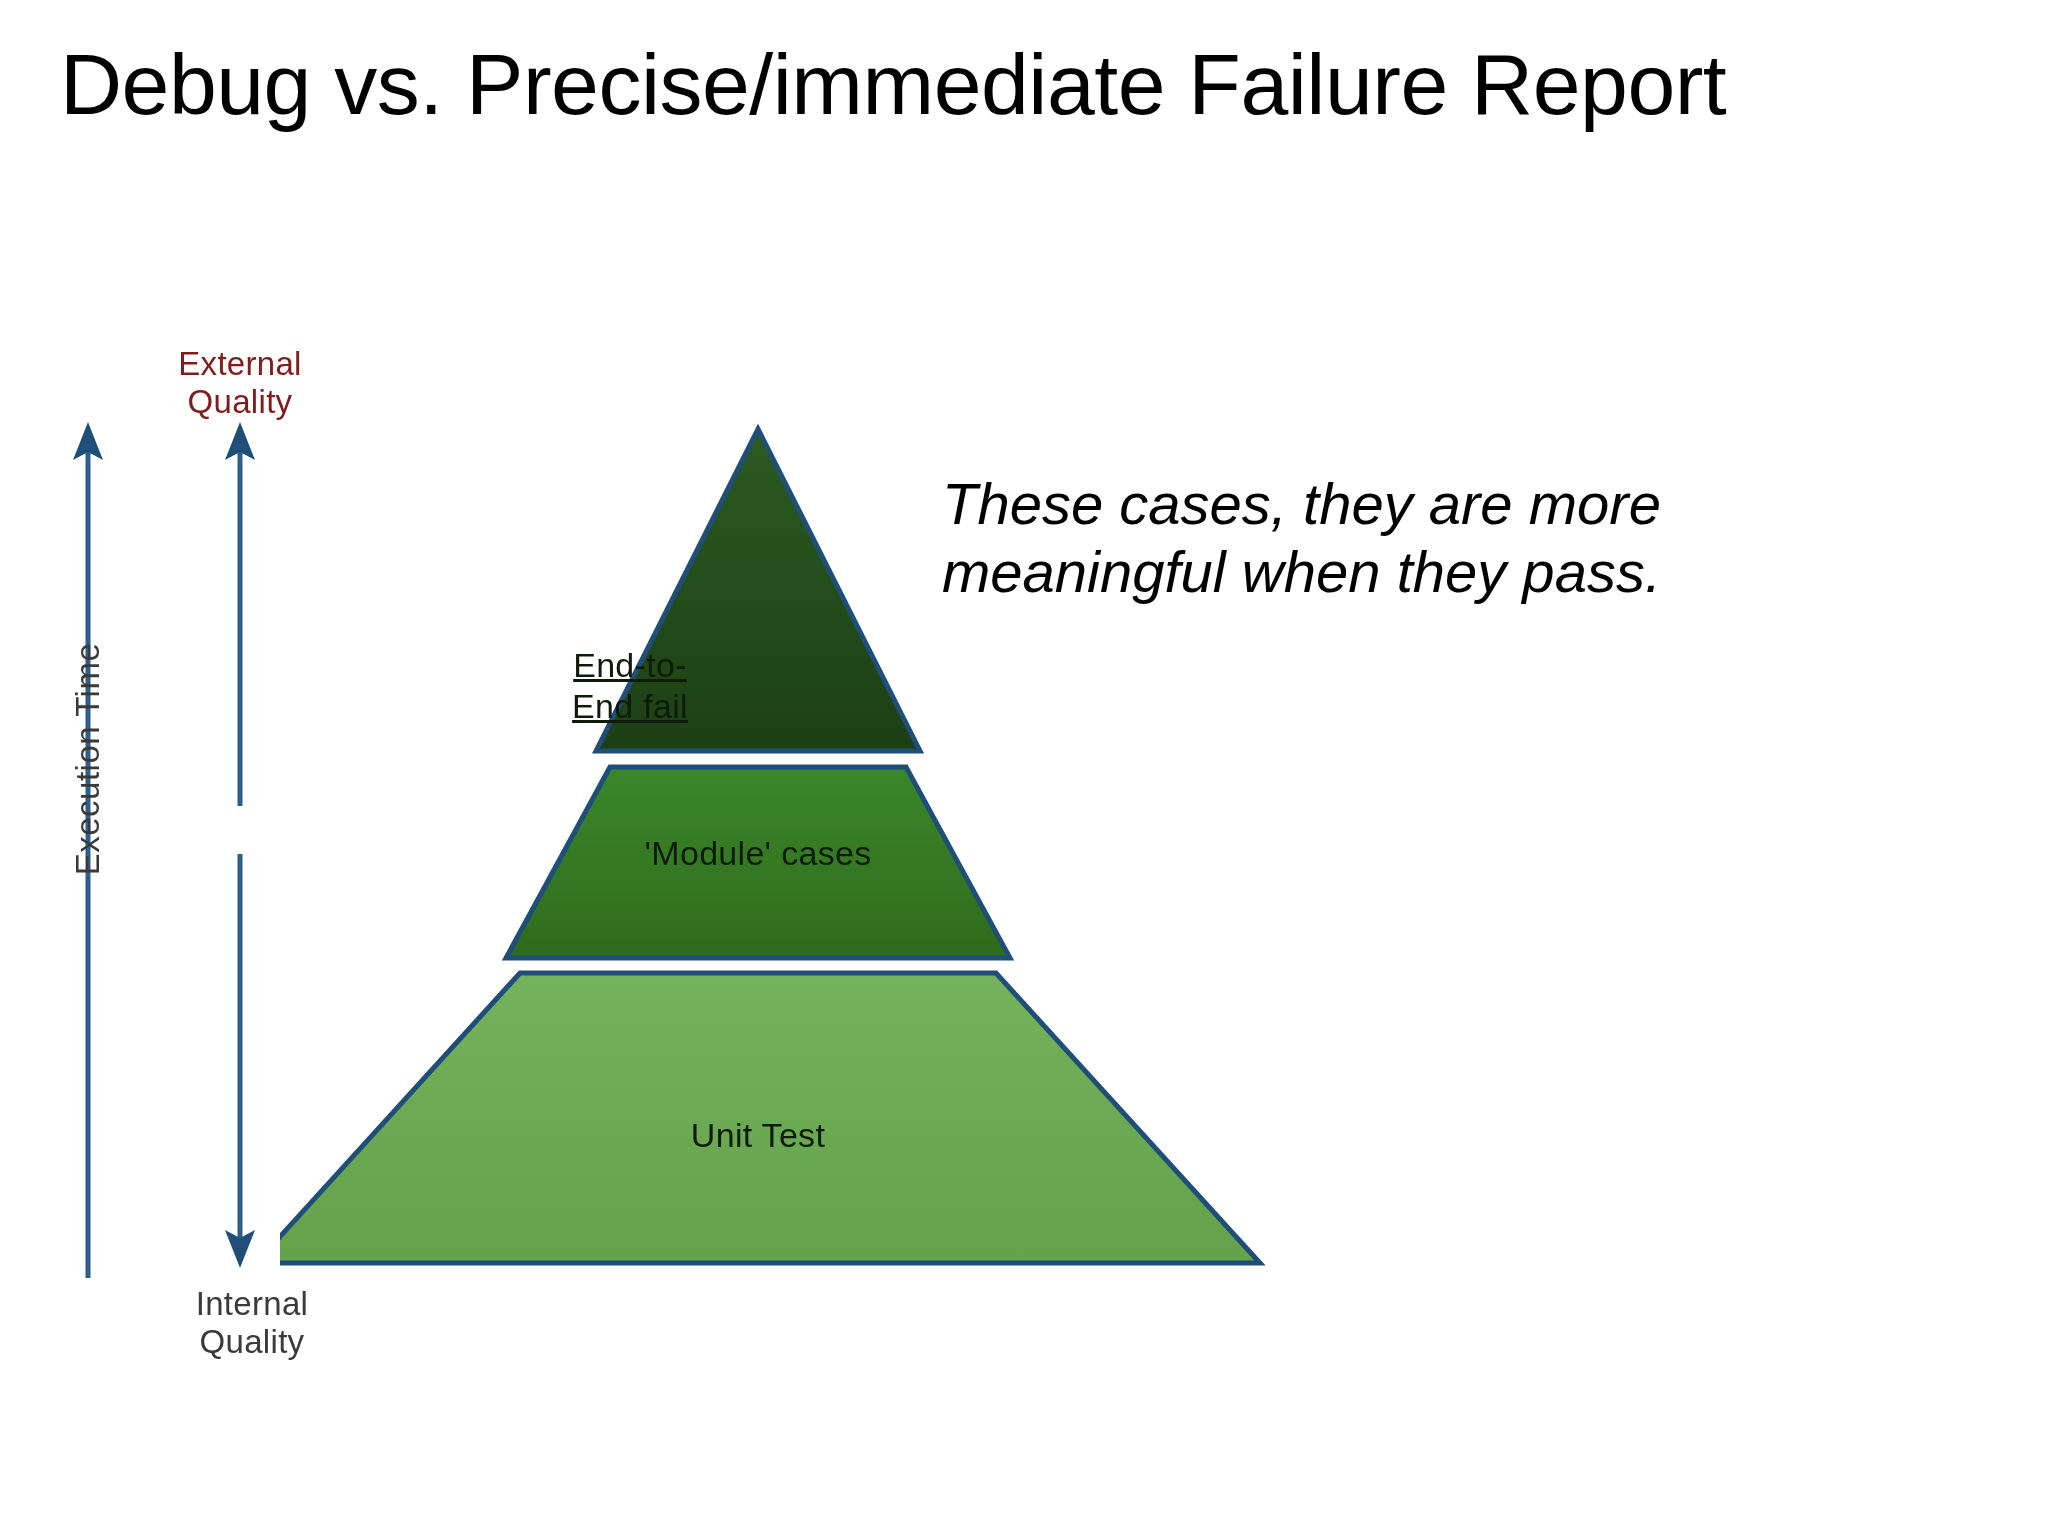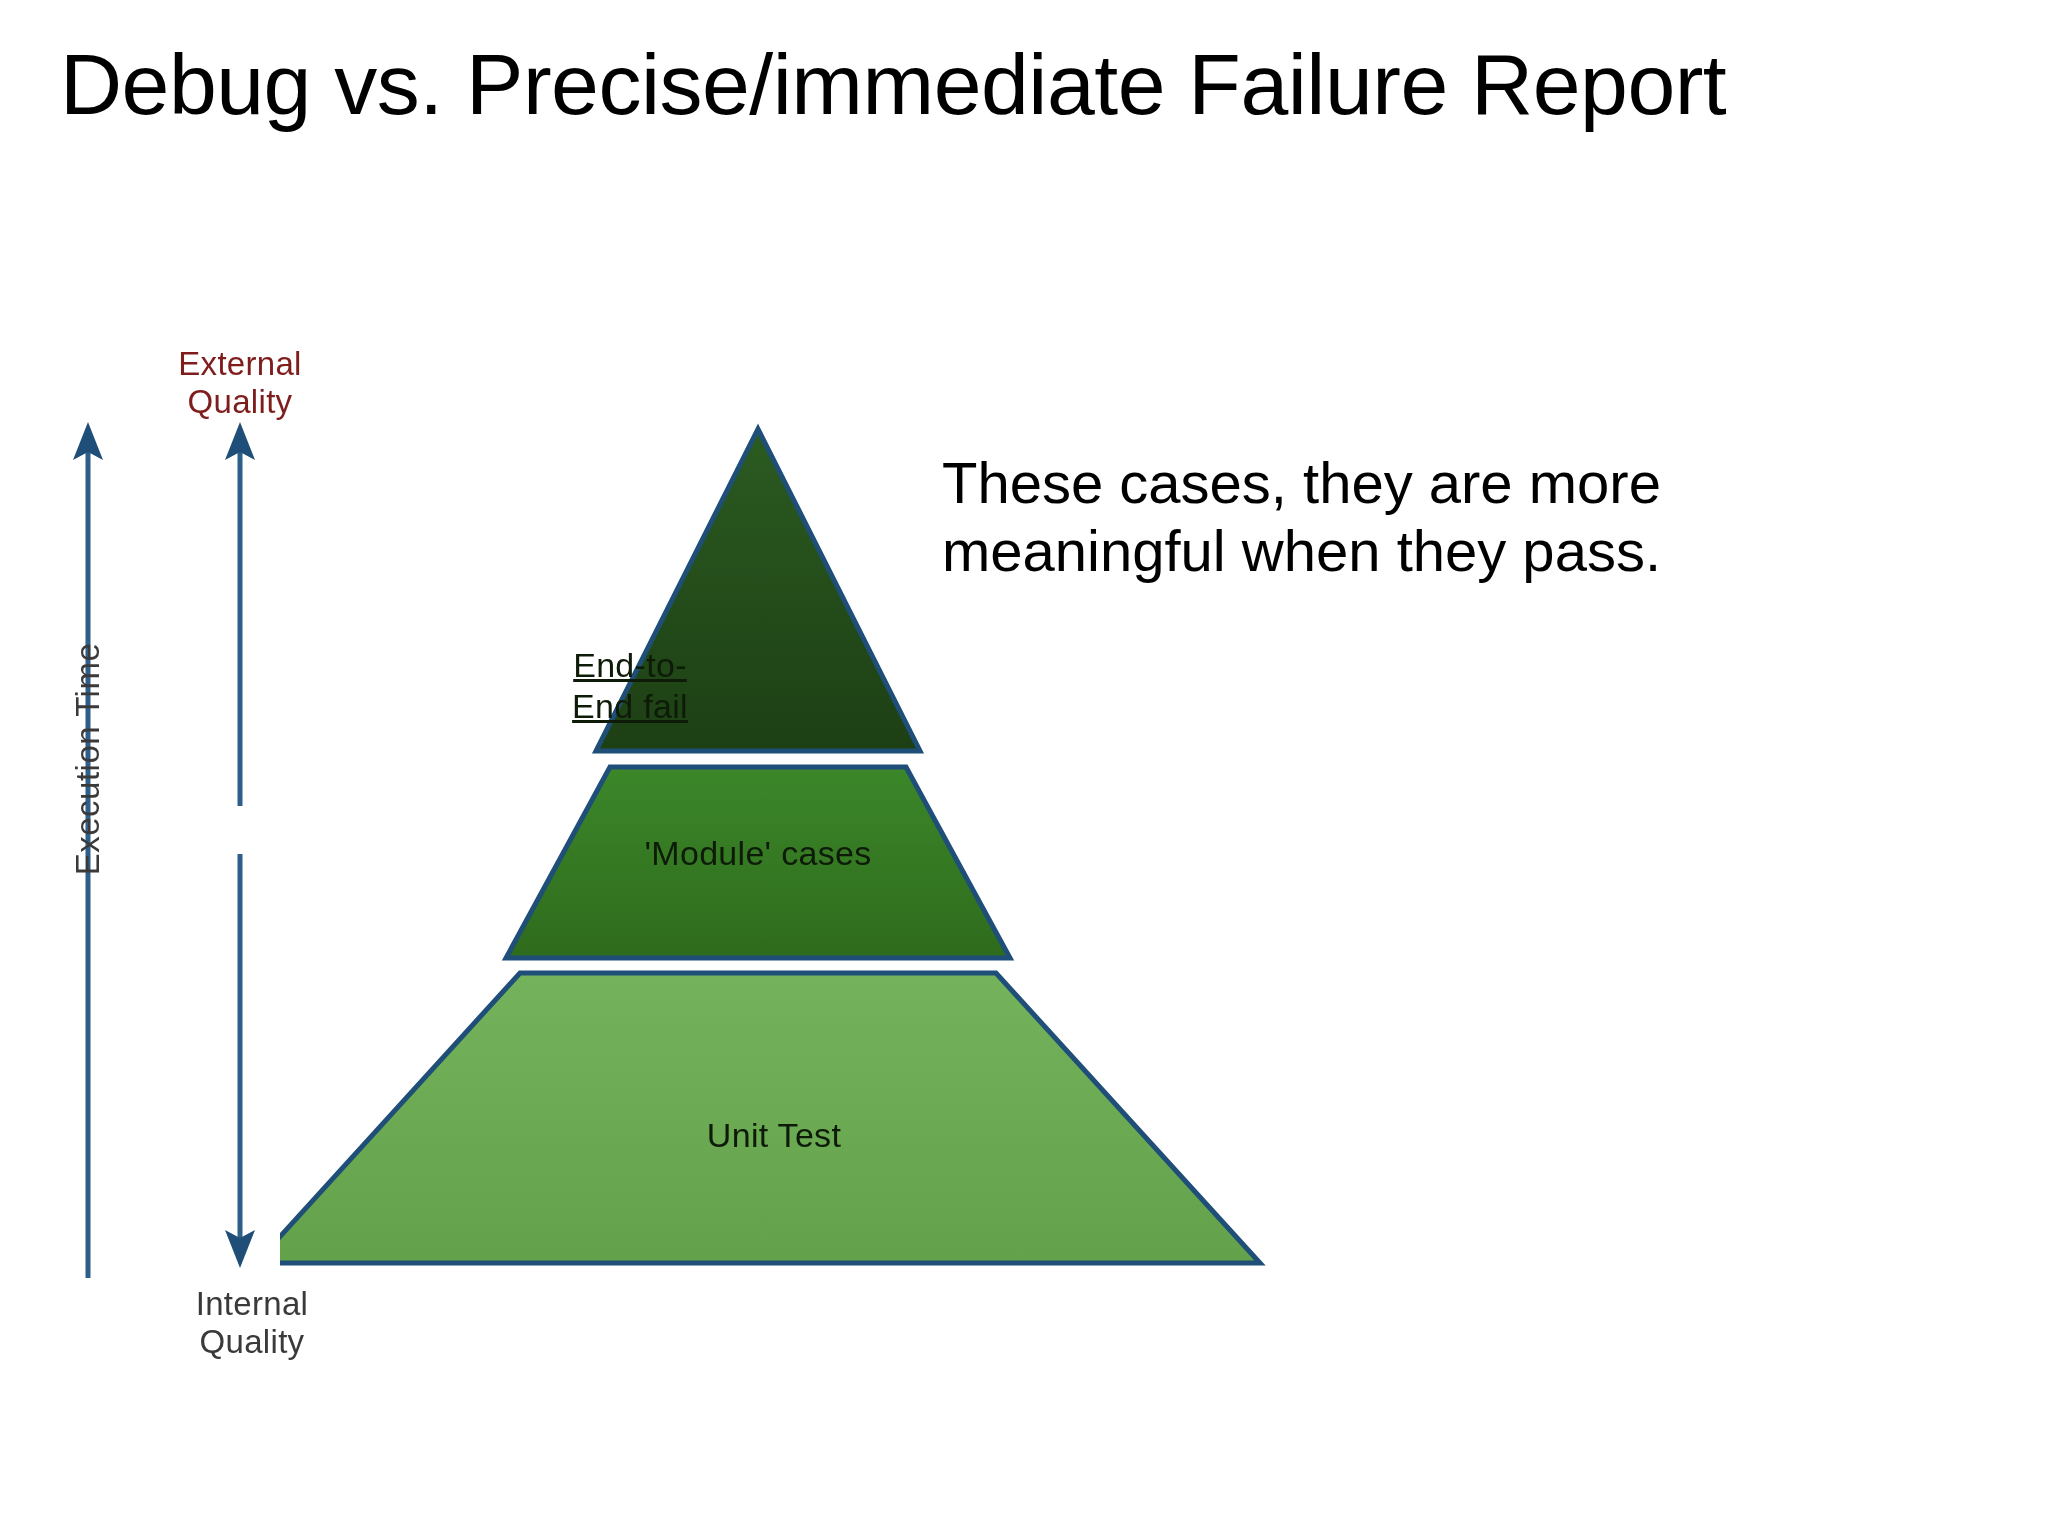--- a/index.html
+++ b/index.html
@@ -97,22 +97,23 @@
 
   
   .annotation {
     position: absolute;
     color: #000000;
     font-size: 58px;
     line-height: 1.17;
   }
   #annotation-top {
     left: 942px;
-    top: 449px;
+    top: 470px;
     width: 1010px;
+    font-style: italic;
   }
   #annotation-bottom {
     left: 1227px;
     top: 958px;
     width: 815px;
   }
 </style>
 </head>
 <body>
 
@@ -181,19 +182,19 @@
       </g>
     </svg>
 
     <div class="tier-label" id="tier-label-e2e" style="left:200px; top:230px; width:300px;text-decoration:underline;">
       <span>End-to-</span><br>
       <span>End fail</span>
     </div>
 
     <div class="tier-label" style="left:278px; top:418px; width:400px;">'Module' cases</div>
 
-    <div class="tier-label" style="left:294px; top:700px; width:400px;">Unit Test</div>
+    <div class="tier-label" style="left:278px; top:700px; width:400px;">Unit Test</div>
   </div>
 
   <div class="annotation" id="annotation-top">These cases, they are more meaningful when they pass.</div>
 
 
 </div>
 
 </body></html>

